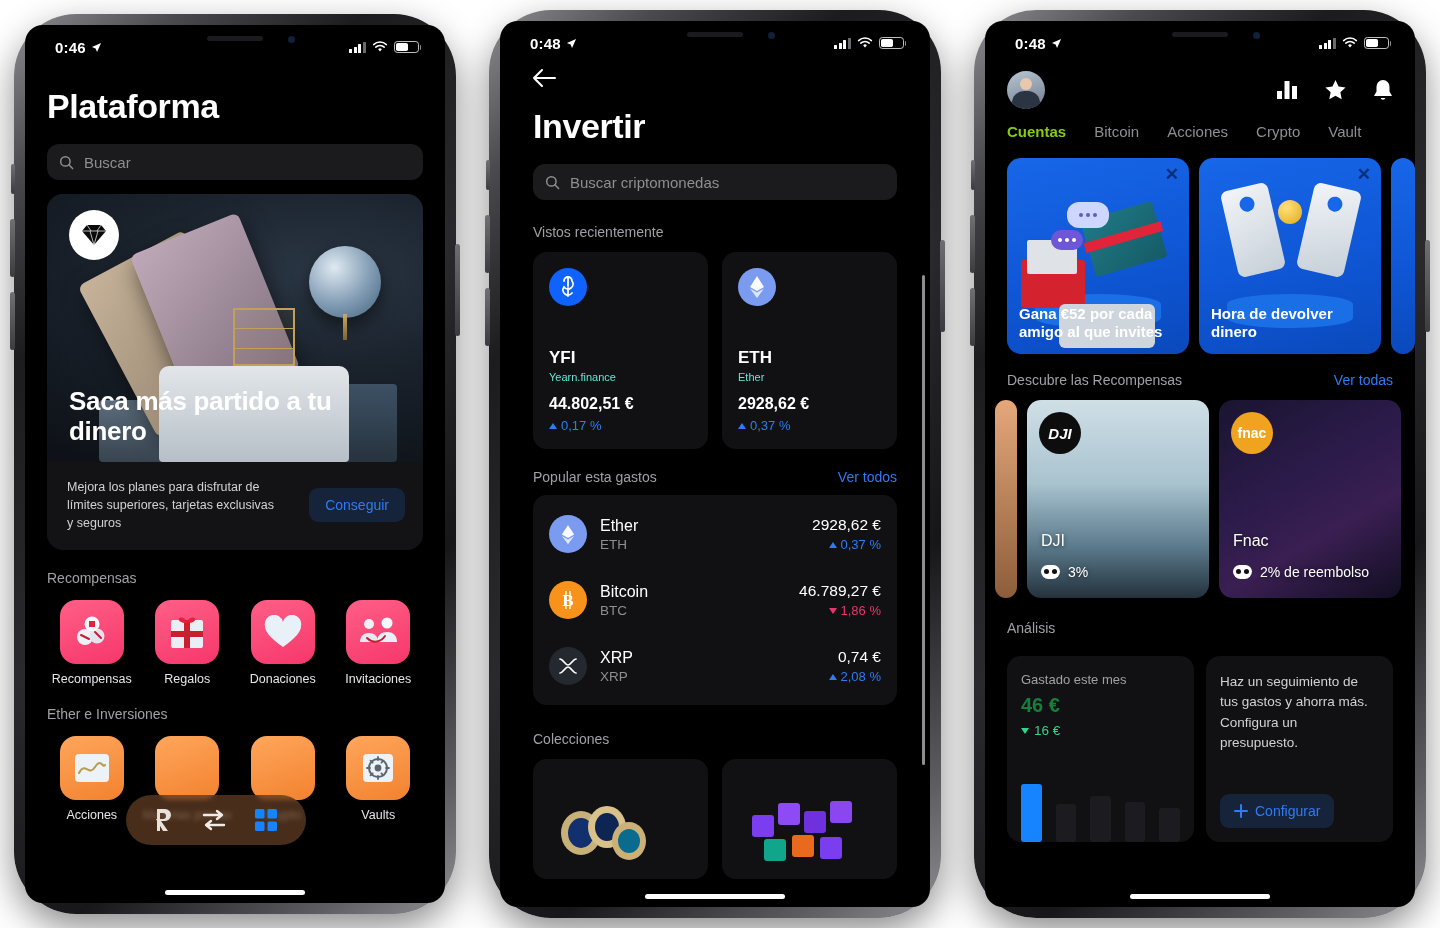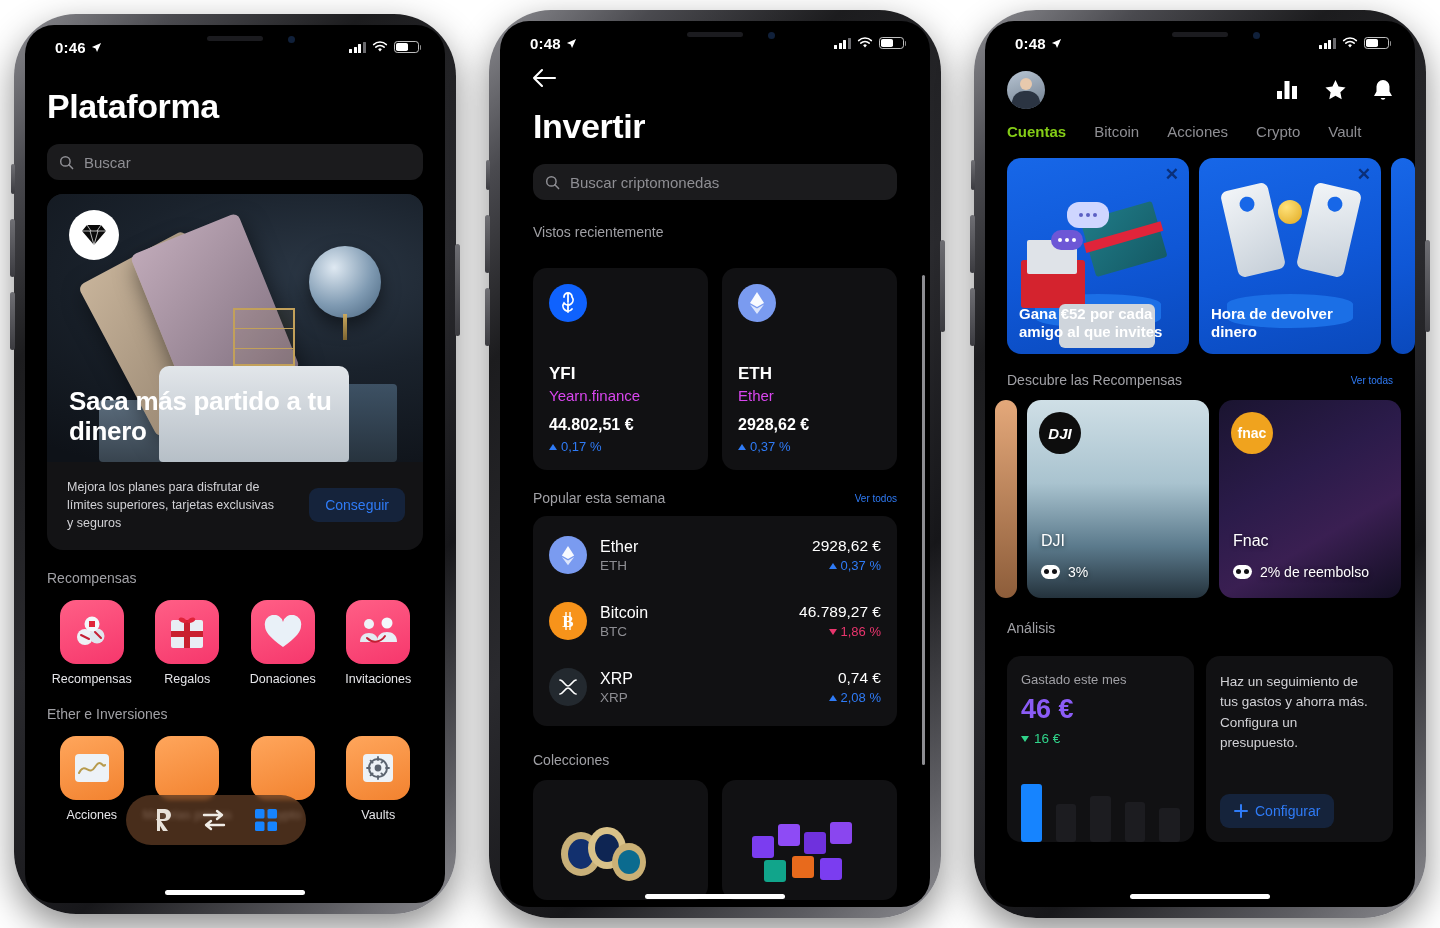--- a/index.html
+++ b/index.html
@@ -18,21 +18,21 @@
     border-radius: 62px;
     background: linear-gradient(135deg,#8d8d92 0%,#4a4a4f 12%,#1c1c1e 26%,#2a2a2e 50%,#17171a 72%,#5e5e63 90%,#8f8f94 100%);
     padding: 11px;
     box-shadow: 0 14px 36px rgba(0,0,0,.45);
     flex: 0 0 auto;
   }
   .phone.p2 { width: 452px; height: 908px; }
   .phone.p3 { width: 452px; height: 908px; }
   .bezel {
     position: relative; width: 100%; height: 100%;
-    border-radius: 29px; background: #000; overflow: hidden;
+    border-radius: 18px; background: #000; overflow: hidden;
   }
   .screen {
     position: absolute; inset: 0;
     border-radius: 52px; background: #000;
     overflow: hidden;
   }
   
   .btn-side { position: absolute; background: linear-gradient(180deg,#6f6f74,#3b3b40); border-radius: 3px; }
   .btn-silent { left: -3px; top: 150px; width: 4px; height: 30px; }
   .btn-vup    { left: -4px; top: 205px; width: 5px; height: 58px; }
@@ -76,21 +76,21 @@
   .page-title { color:#fff; font-size:34px; font-weight:700; letter-spacing:-.4px; }
 
   .searchbar {
     display:flex; align-items:center; gap:10px;
     background:#1b1b1d; border-radius:12px; height:36px; padding:0 12px;
     color:#8e8e93; font-size:15px;
   }
   .searchbar svg { flex:0 0 auto; }
 
   .sect-label { color:#a0a0a5; font-size:14px; }
-  .link { color:#2f7bf6; font-size:10px; }
+  .link { color:#2f7bf6; font-size:14px; }
 
   
   .p1-body { padding: 4px 22px 0 22px; }
   .promo {
     margin-top:14px; background:#131315; border-radius:16px; overflow:hidden;
   }
   .promo-art {
     position:relative; height:268px;
     background:
       radial-gradient(120% 80% at 72% 30%, #2b3745 0%, #1a222c 45%, #0e1218 100%);
@@ -131,26 +131,26 @@
   .p1-pill {
     position:absolute; left:101px; bottom:58px; width:180px; height:50px;
     border-radius:26px; background:rgba(92,58,34,.78);
     display:flex; align-items:center; justify-content:space-around; padding:0 14px;
     backdrop-filter: blur(2px); z-index:20;
   }
 
   
   .p2-body { padding: 0 33px; }
   .back-arrow { margin:2px 0 0 -2px; cursor:pointer; }
-  .cards2 { display:grid; grid-template-columns:1fr 1fr; gap:14px; margin-top:28px; }
+  .cards2 { display:grid; grid-template-columns:1fr 1fr; gap:14px; margin-top:12px; }
   .ccard { background:#111113; border-radius:14px; padding:16px 14px 16px 16px; }
   .coin { width:38px; height:38px; border-radius:50%; display:flex; align-items:center; justify-content:center; }
   .c-yfi{background:#0f62fe}.c-eth{background:#7a9bf0}.c-btc{background:#f7931a}.c-xrp{background:#23292f}
   .ccard-sym{color:#fff;font-size:17px;font-weight:600;margin-top:42px;}
-  .ccard-name{color:#d946ef;font-size:15px;margin-top:3px;}
+  .ccard-name{color:#5eead4;font-size:11px;margin-top:3px;}
   .ccard-price{color:#fff;font-size:16px;font-weight:600;margin-top:12px;}
   .pct{font-size:13px;margin-top:5px;display:flex;align-items:center;gap:4px;}
   .up{color:#2f7bf6}.down{color:#e8356d}
   .tri{width:0;height:0;border-left:4.5px solid transparent;border-right:4.5px solid transparent;display:inline-block}
   .tri.u{border-bottom:6px solid #2f7bf6}
   .tri.d{border-top:6px solid #e8356d}
   .tri.g{border-top:6px solid #30d48a}
 
   .row-hd{display:flex;align-items:center;justify-content:space-between;margin:20px 0 10px;}
   .listcard{background:#111113;border-radius:14px;padding:6px 14px;}
@@ -207,21 +207,21 @@
   .rw-logo{position:absolute;left:12px;top:12px;width:42px;height:42px;border-radius:50%;display:flex;align-items:center;justify-content:center;font-weight:800;}
   .rw-name{position:absolute;left:14px;bottom:48px;color:#fff;font-size:16px;font-weight:500;text-shadow:0 1px 4px rgba(0,0,0,.6);}
   .rw-cash{position:absolute;left:14px;bottom:18px;display:flex;align-items:center;gap:8px;color:#fff;font-size:14px;text-shadow:0 1px 4px rgba(0,0,0,.6);}
   .rv-ico{width:19px;height:14px;border-radius:8px 8px 9px 9px;background:#fff;position:relative;flex:0 0 auto;}
   .rv-ico::before,.rv-ico::after{content:"";position:absolute;top:4px;width:5px;height:5px;border-radius:50%;background:#101014;}
   .rv-ico::before{left:3px}.rv-ico::after{right:3px}
 
   .an2{display:grid;grid-template-columns:1fr 1fr;gap:12px;padding:0 22px;}
   .ancard{background:#111113;border-radius:14px;padding:16px 14px;height:186px;position:relative;overflow:hidden;}
   .an-lbl{color:#a0a0a5;font-size:13px;}
-  .an-val{color:#8b5cf6;font-size:27px;font-weight:700;margin-top:7px;}
+  .an-val{color:#15803d;font-size:20px;font-weight:700;margin-top:7px;}
   .an-delta{color:#30d48a;font-size:13.5px;margin-top:6px;display:flex;align-items:center;gap:5px;}
   .an-bars{position:absolute;left:14px;right:14px;bottom:0;height:66px;display:flex;align-items:flex-end;gap:14px;}
   .an-bars i{flex:1;border-radius:3px;display:block;}
   .an-txt{color:#d2d2d6;font-size:13.5px;line-height:1.5;}
   .cfg-btn{position:absolute;left:14px;bottom:14px;background:#15233b;color:#2f7bf6;border:0;border-radius:9px;padding:9px 14px;font-size:14px;display:flex;align-items:center;gap:7px;cursor:pointer;}
 </style>
 </head>
 <body>
 
 <div class="stage">
@@ -486,21 +486,21 @@
                   <div class="ccard-name">Ether</div>
                   <div class="ccard-price">2928,62 €</div>
                   <div class="pct up">
                       <i class="tri u"></i>
                       <span>0,37 %</span>
                     </div>
                 </div>
               </div>
 
               <div class="row-hd">
-                <span class="sect-label">Popular esta semana</span>
+                <span class="sect-label">Popular esta gastos</span>
                 <span class="link">Ver todos</span>
               </div>
 
               <div class="listcard">
                 <div class="lrow">
                   <div class="coin c-eth">
                       <svg width="14" height="21" viewBox="0 0 16 24">
                         <path d="M8 1 1 12l7 4 7-4z" fill="#fff" opacity=".95"></path>
                         <path d="M1 13.6 8 23l7-9.4-7 4z" fill="#fff" opacity=".75"></path>
                       </svg>

